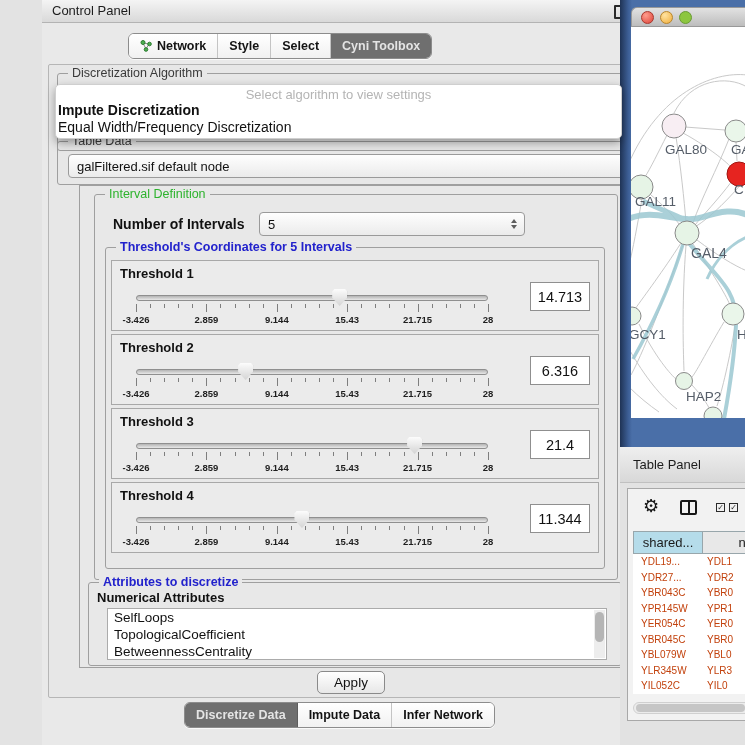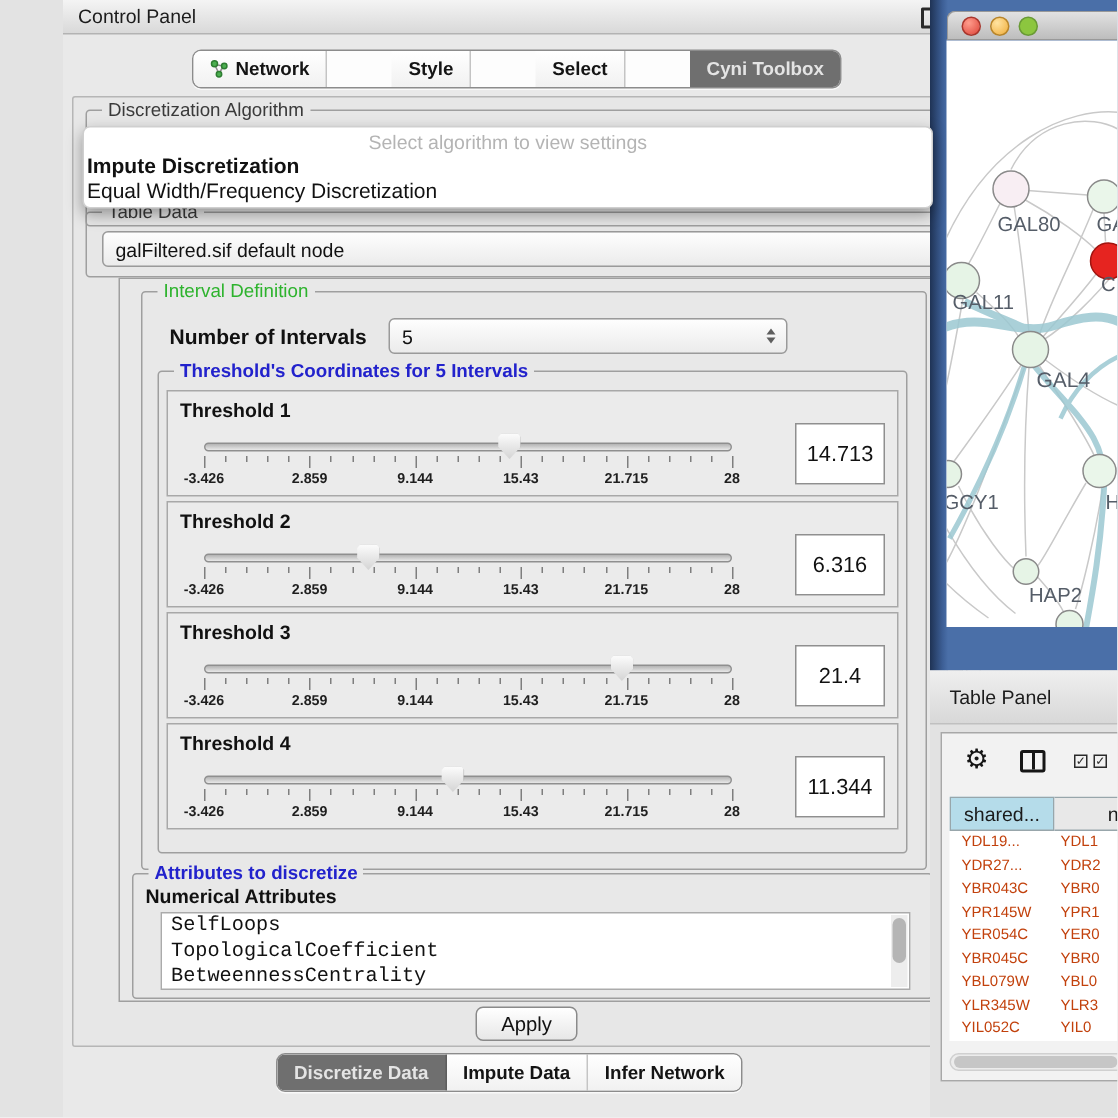--- a/index.html
+++ b/index.html
@@ -7,21 +7,21 @@
   .app{position:relative;width:745px;height:745px;background:#e3e3e3;overflow:hidden;font-family:"Liberation Sans",sans-serif;}
 
   
   .cp{position:absolute;left:0;top:0;width:620px;height:745px;background:#e9e9e9;margin-left:42px;}
   .cp-titlebar{position:absolute;left:0;top:0;width:620px;height:22px;background:linear-gradient(#f4f4f4,#d9d9d9);border-bottom:1px solid #b3b3b3;}
   .cp-title{position:absolute;left:10px;top:0;line-height:22px;font-size:13px;color:#1c1c1c;}
   .float-icon{position:absolute;right:34px;top:5px;width:10px;height:10px;border:2px solid #2a2a2a;border-radius:1px;}
   .close-icon{position:absolute;right:12px;top:0;line-height:22px;font-size:16px;font-weight:bold;color:#111;}
 
   .tabbar{position:absolute;display:flex;border:1px solid #8c8c8c;border-radius:6px;overflow:hidden;background:#fdfdfd;height:24px;box-shadow:0 1px 0 rgba(255,255,255,.7);}
-  #top-tabs{left:86px;top:33px;gap:43px;}
+  #top-tabs{left:86px;top:33px;}
   #bottom-tabs{left:142px;top:702px;}
   .tab{display:flex;align-items:center;gap:5px;padding:0 11px;font-size:12.5px;font-weight:bold;color:#141414;background:linear-gradient(#ffffff,#f1f1f1);border-right:1px solid #c4c4c4;white-space:nowrap;}
   .tab:last-child{border-right:none;}
   .tab.selected{background:#6f6f6f;color:#e4e4e4;border-right-color:#5d5d5d;}
   .tab-icon{display:inline-flex;}
 
   .cp-body{position:absolute;left:6px;top:64px;width:606px;height:634px;background:#e7e7e7;border:1px solid #b6b6b6;border-radius:2px;box-sizing:border-box;}
 
   .group{position:absolute;border:1px solid #9f9f9f;border-radius:3px;box-sizing:border-box;}
   .group-title{position:absolute;left:10px;top:-8px;background:#e7e7e7;padding:0 4px;font-size:12.5px;white-space:nowrap;}
@@ -60,26 +60,26 @@
   .t-name{position:absolute;left:8px;top:5px;font-size:13px;font-weight:bold;color:#111;}
   .slider{position:absolute;left:24px;top:24px;width:352px;height:44px;}
   .track{position:absolute;left:0;top:10px;width:100%;height:6px;border:1px solid #8f8f8f;border-radius:4px;background:linear-gradient(#b4b4b4,#e8e8e8);box-sizing:border-box;}
   .thumb{position:absolute;top:4px;width:15px;height:17px;background:linear-gradient(#fcfcfc,#d4d4d4);clip-path:polygon(14% 0,86% 0,100% 14%,100% 52%,50% 100%,0 52%,0 14%);filter:drop-shadow(0 0 1px #7c7c7c);}
   .ticks{position:absolute;left:0;top:19px;width:100%;height:9px;}
   .tick{position:absolute;top:0;width:1px;background:#7e7e7e;}
   .tick.minor{height:4px;}
   .tick.major{height:8px;}
   .tick-labels{position:absolute;left:0;top:29px;width:100%;height:11px;font-size:9.5px;font-weight:bold;color:#1e1e1e;}
   .tick-label{position:absolute;transform:translateX(-50%);white-space:nowrap;}
-  .value-box{position:absolute;right:8px;top:21px;width:60px;height:41px;background:#fff;border:1px solid #8f8f8f;font-size:14.5px;color:#111;display:flex;align-items:center;justify-content:center;box-sizing:border-box;}
+  .value-box{position:absolute;right:8px;top:21px;width:60px;height:29px;background:#fff;border:1px solid #8f8f8f;font-size:14.5px;color:#111;display:flex;align-items:center;justify-content:center;box-sizing:border-box;}
 
   .attr-group{position:absolute;left:8px;top:396px;width:534px;height:84px;border:1px solid #9f9f9f;border-radius:3px;box-sizing:border-box;}
   .attr-group .group-title{background:#e8e8e8;}
   .attr-label{position:absolute;left:8px;top:7px;font-size:13px;font-weight:bold;color:#111;}
-  .attr-list{position:absolute;left:18px;top:25px;width:500px;height:52px;background:#fff;border:1px solid #ababab;overflow:hidden;box-sizing:border-box;font-family:Liberation Mono, monospace;}
+  .attr-list{position:absolute;left:18px;top:25px;width:500px;height:52px;background:#fff;border:1px solid #ababab;overflow:hidden;box-sizing:border-box;}
   .attr-item{font-size:13.5px;line-height:17px;padding-left:6px;color:#111;white-space:nowrap;}
   .list-scroll{position:absolute;right:1px;top:1px;bottom:1px;width:11px;background:#ededed;}
   .list-thumb{position:absolute;left:1px;right:1px;top:2px;height:30px;background:#b5b5b5;border-radius:5px;}
 
   .apply-btn{position:absolute;left:50%;transform:translateX(-50%);top:606px;width:66px;height:21px;border:1px solid #8a8a8a;border-radius:5px;background:linear-gradient(#ffffff,#e7e7e7);font-size:13.5px;color:#111;display:flex;align-items:center;justify-content:center;}
 
   
   .net-window{position:absolute;left:620px;top:0;width:125px;height:447px;background:#4a6fa8;}
   .net-left-strip{position:absolute;left:0;top:0;width:12px;height:447px;background:linear-gradient(90deg,#1f3355,#3d5f96 70%,#4a6fa8);}
   .net-titlebar{position:absolute;left:11px;top:7px;width:114px;height:20px;background:linear-gradient(#e2e2e2,#bdbdbd);border:1px solid #999;border-right:none;border-radius:6px 0 0 0;box-sizing:border-box;}

